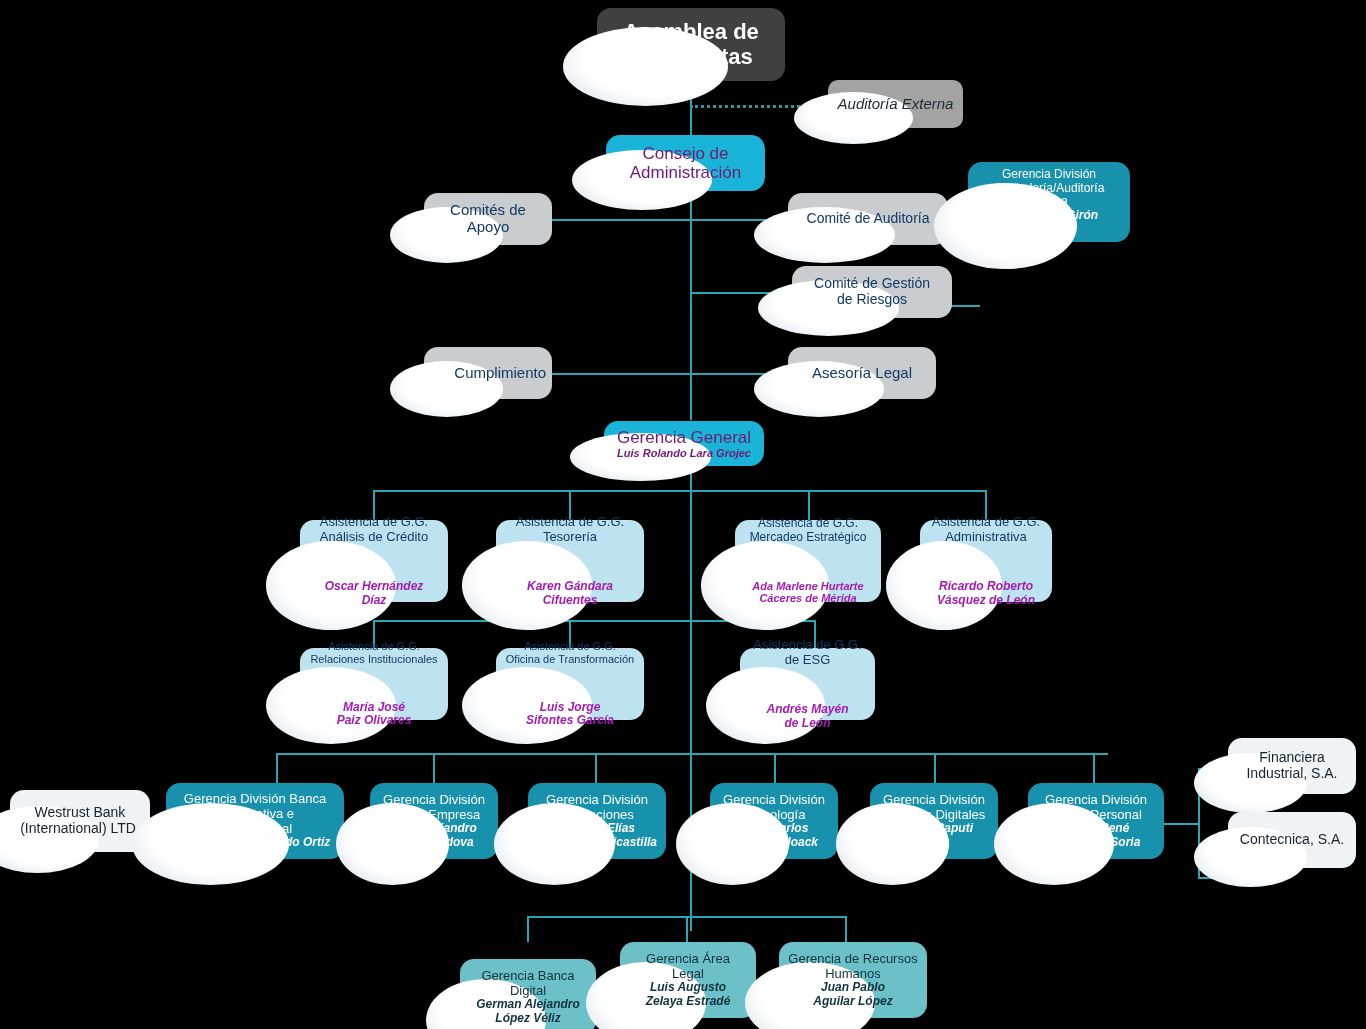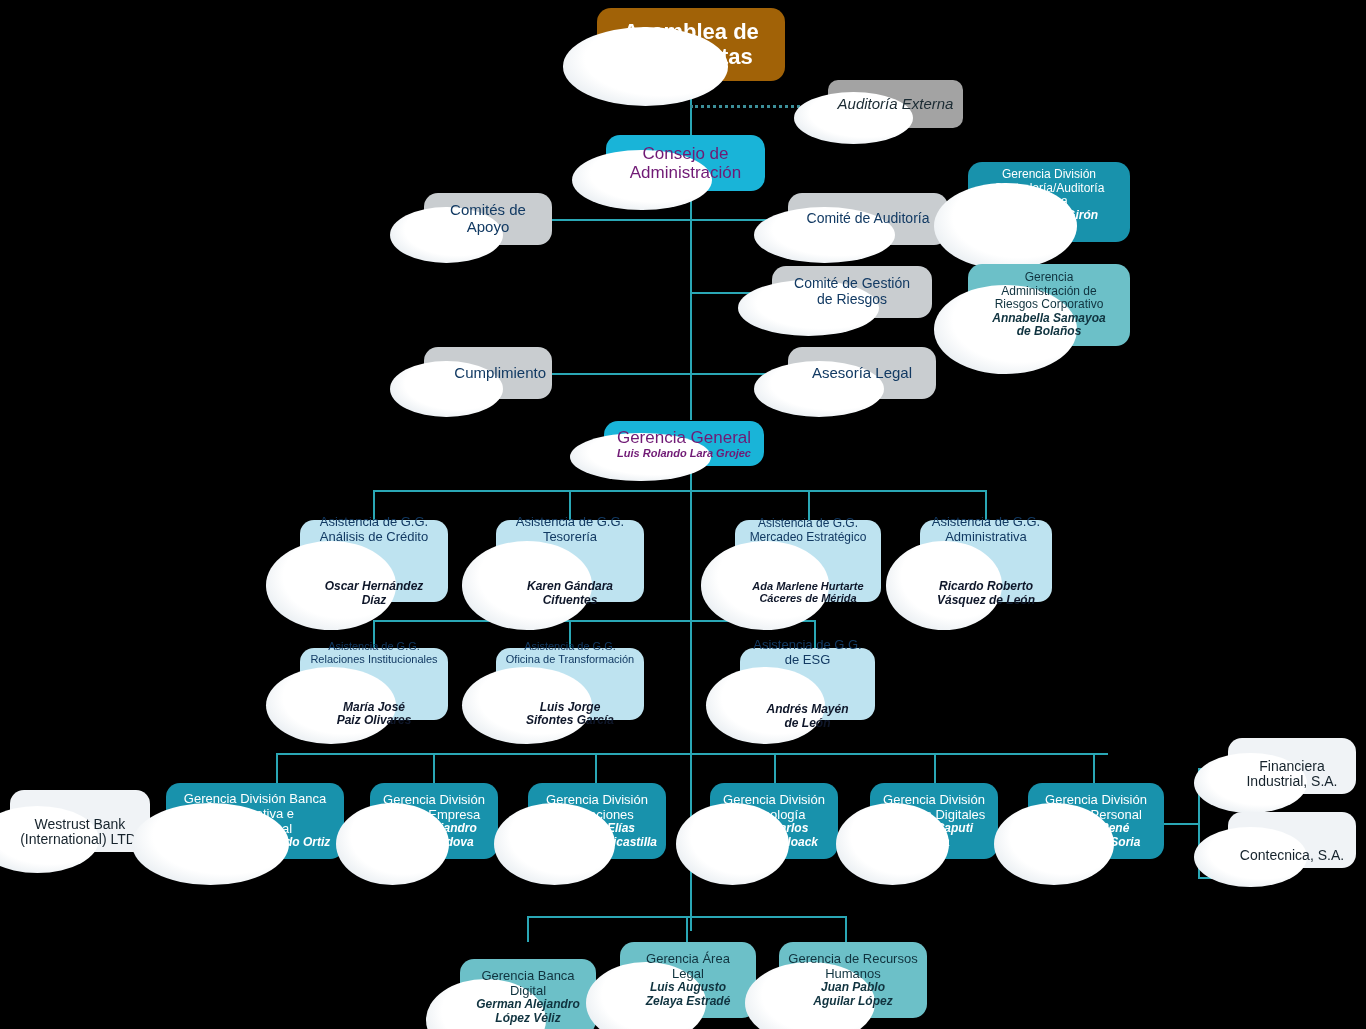--- a/index.html
+++ b/index.html
@@ -46,27 +46,27 @@
     height:108%;
     border-radius:50%;
     background:radial-gradient(ellipse at 60% 40%, #ffffff 0%, #ffffff 55%, #e9eef2 78%, rgba(230,236,240,0) 100%);
     z-index:-1;
     pointer-events:none;
   }
   .node .title{display:block;}
   .node .person{display:block;font-weight:bold;font-style:italic;}
 
   
-  .v-navy   {background:#a16207;color:#ffffff;}
+  .v-navy   {background:#404040;color:#ffffff;}
   .v-cyan   {background:#19b4d8;color:#701a75;}
   .v-amber  {background:#a3a3a3;color:#1b2b33;font-style:italic;}
   .v-grey   {background:#c9cdd0;color:#123a63;}
   .v-lblue  {background:#bee3f0;color:#123a63;}
-  .v-lblue .person{color:#0f172a;margin-top:36px;}
-  .v-white  {background:#f0f3f6;color:#16232c;justify-content:flex-end;}
+  .v-lblue .person{color:#a21caf;margin-top:36px;}
+  .v-white  {background:#f0f3f6;color:#16232c;}
   .v-dteal  {background:#1892ac;color:#ffffff;}
   .v-mteal  {background:#6cc0c8;color:#10333f;}
   .v-mteal .person{color:#10333f;}
 
   
   .fs-22{font-size:22px;font-weight:bold;}
   .fs-17{font-size:17px;}
   .fs-15{font-size:15px;}
   .fs-14{font-size:14px;}
   .fs-13{font-size:13px;}
@@ -142,28 +142,24 @@
 
   <div class="node v-grey fs-14" style="left:788px;top:193px;width:160px;height:52px;">
     <span class="title">Comité de Auditoría</span>
   </div>
 
   <div class="node v-dteal fs-12" style="left:968px;top:162px;width:162px;height:80px;">
     <span class="title">Gerencia División<br>Contraloría/Auditoría<br>Interna</span>
     <span class="person">Edgar Abel Girón<br>Monzón</span>
   </div>
 
-  <div class="node v-grey fs-14" style="left:772px;top:266px;width:160px;height:52px;">
+  <div class="node v-grey fs-14" style="left:792px;top:266px;width:160px;height:52px;">
     <span class="title">Comité de Gestión<br>de Riesgos</span>
   </div>
 
-  <div class="node v-mteal fs-12" style="left:968px;top:264px;width:162px;height:82px;">
-    <span class="title">Gerencia<br>Administración de<br>Riesgos Corporativo</span>
-    <span class="person">Annabella Samayoa<br>de Bolaños</span>
-  </div>
 
   <div class="node v-grey fs-15" style="left:424px;top:347px;width:128px;height:52px;align-items:flex-end;">
     <span class="title">Cumplimiento</span>
   </div>
 
   <div class="node v-grey fs-15" style="left:788px;top:347px;width:148px;height:52px;">
     <span class="title">Asesoría Legal</span>
   </div>
 
   <div class="node v-cyan fs-17" style="left:604px;top:421px;width:160px;height:45px;">

